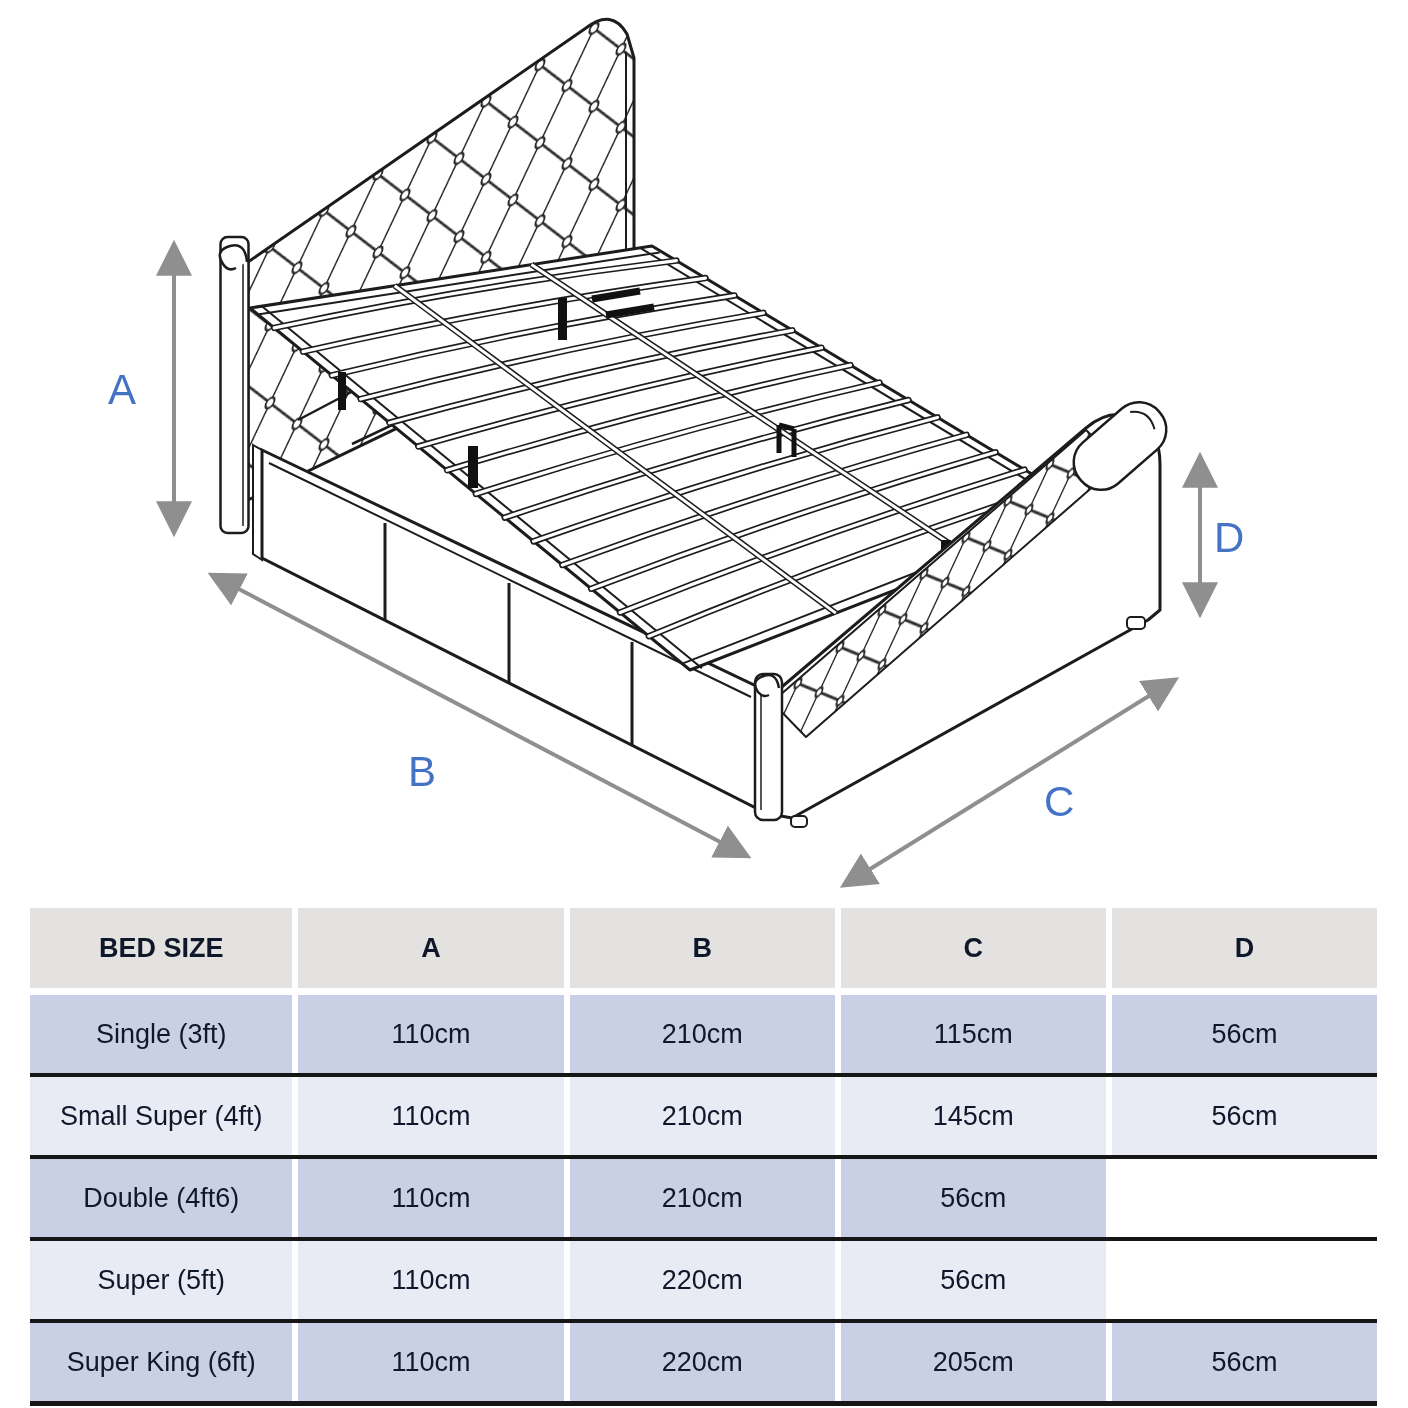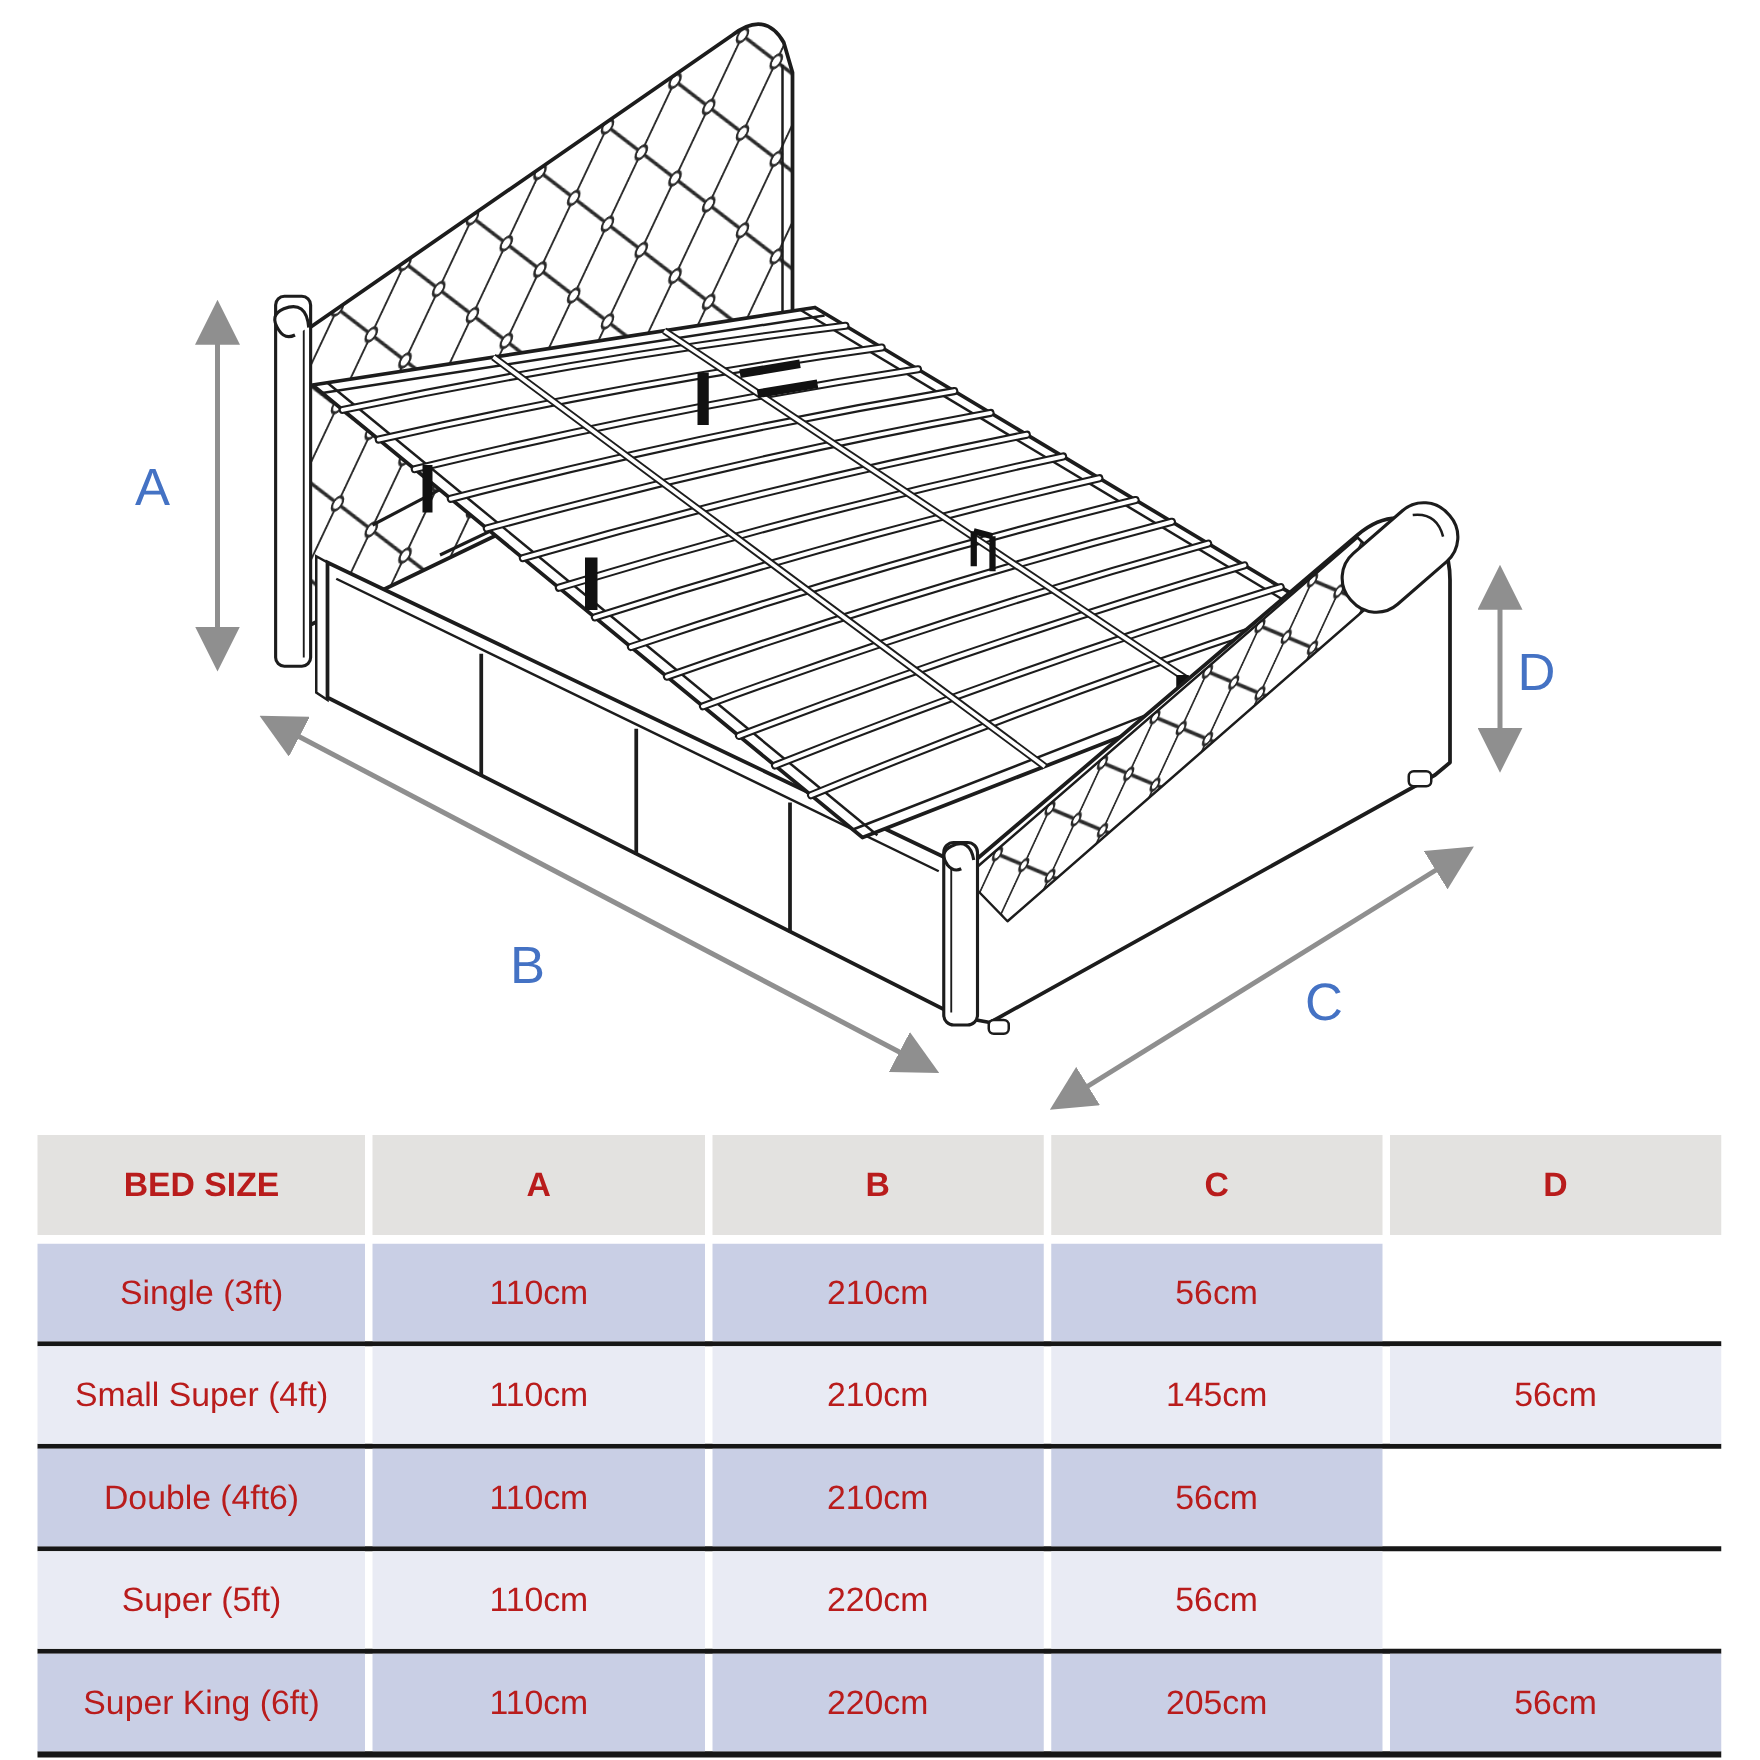--- a/index.html
+++ b/index.html
@@ -4,21 +4,21 @@
 <style>
   html,body{margin:0;padding:0;background:#ffffff;}
   .stage{position:relative;width:1408px;height:1408px;background:#fff;overflow:hidden;
          font-family:"Liberation Sans",sans-serif;}
   svg{display:block;}
   .dim-label{fill:#4472c4;font-size:42px;font-family:"Liberation Sans",sans-serif;}
   
   .size-table{position:absolute;left:30px;top:908px;width:1347px;}
   .t-row{display:grid;grid-template-columns:0.99fr 1fr 1fr 1fr 1fr;column-gap:6px;}
   .t-cell{display:flex;align-items:center;justify-content:center;
-          font-size:27px;color:#b91c1c;height:78px;}
+          font-size:27px;color:#0f172a;height:78px;}
   .t-head{margin-bottom:7px;}
   .t-head .t-cell{background:#e3e2e0;height:80px;font-weight:bold;}
   .t-data{border-top:4px solid #161616;}
   .t-data.t-first{border-top:none;}
   .t-data.t-last{border-bottom:5px solid #161616;text-align:center;}
   .row-a .t-cell{background:#c9cfe5;}
   .row-b .t-cell{background:#e9ebf4;}
 </style>
 </head>
 <body>
@@ -164,20 +164,21 @@
       <div class="t-cell">A</div>
       <div class="t-cell">B</div>
       <div class="t-cell">C</div>
       <div class="t-cell">D</div>
     </div>
 
     <div class="t-row t-data t-first row-a">
       <div class="t-cell">Single (3ft)</div>
       <div class="t-cell">110cm</div>
       <div class="t-cell">210cm</div>
+      <div class="t-cell">115cm</div>
       <div class="t-cell">56cm</div>
     </div>
     <div class="t-row t-data row-b">
       <div class="t-cell">Small Super (4ft)</div>
       <div class="t-cell">110cm</div>
       <div class="t-cell">210cm</div>
       <div class="t-cell">145cm</div>
       <div class="t-cell">56cm</div>
     </div>
     <div class="t-row t-data row-a">

